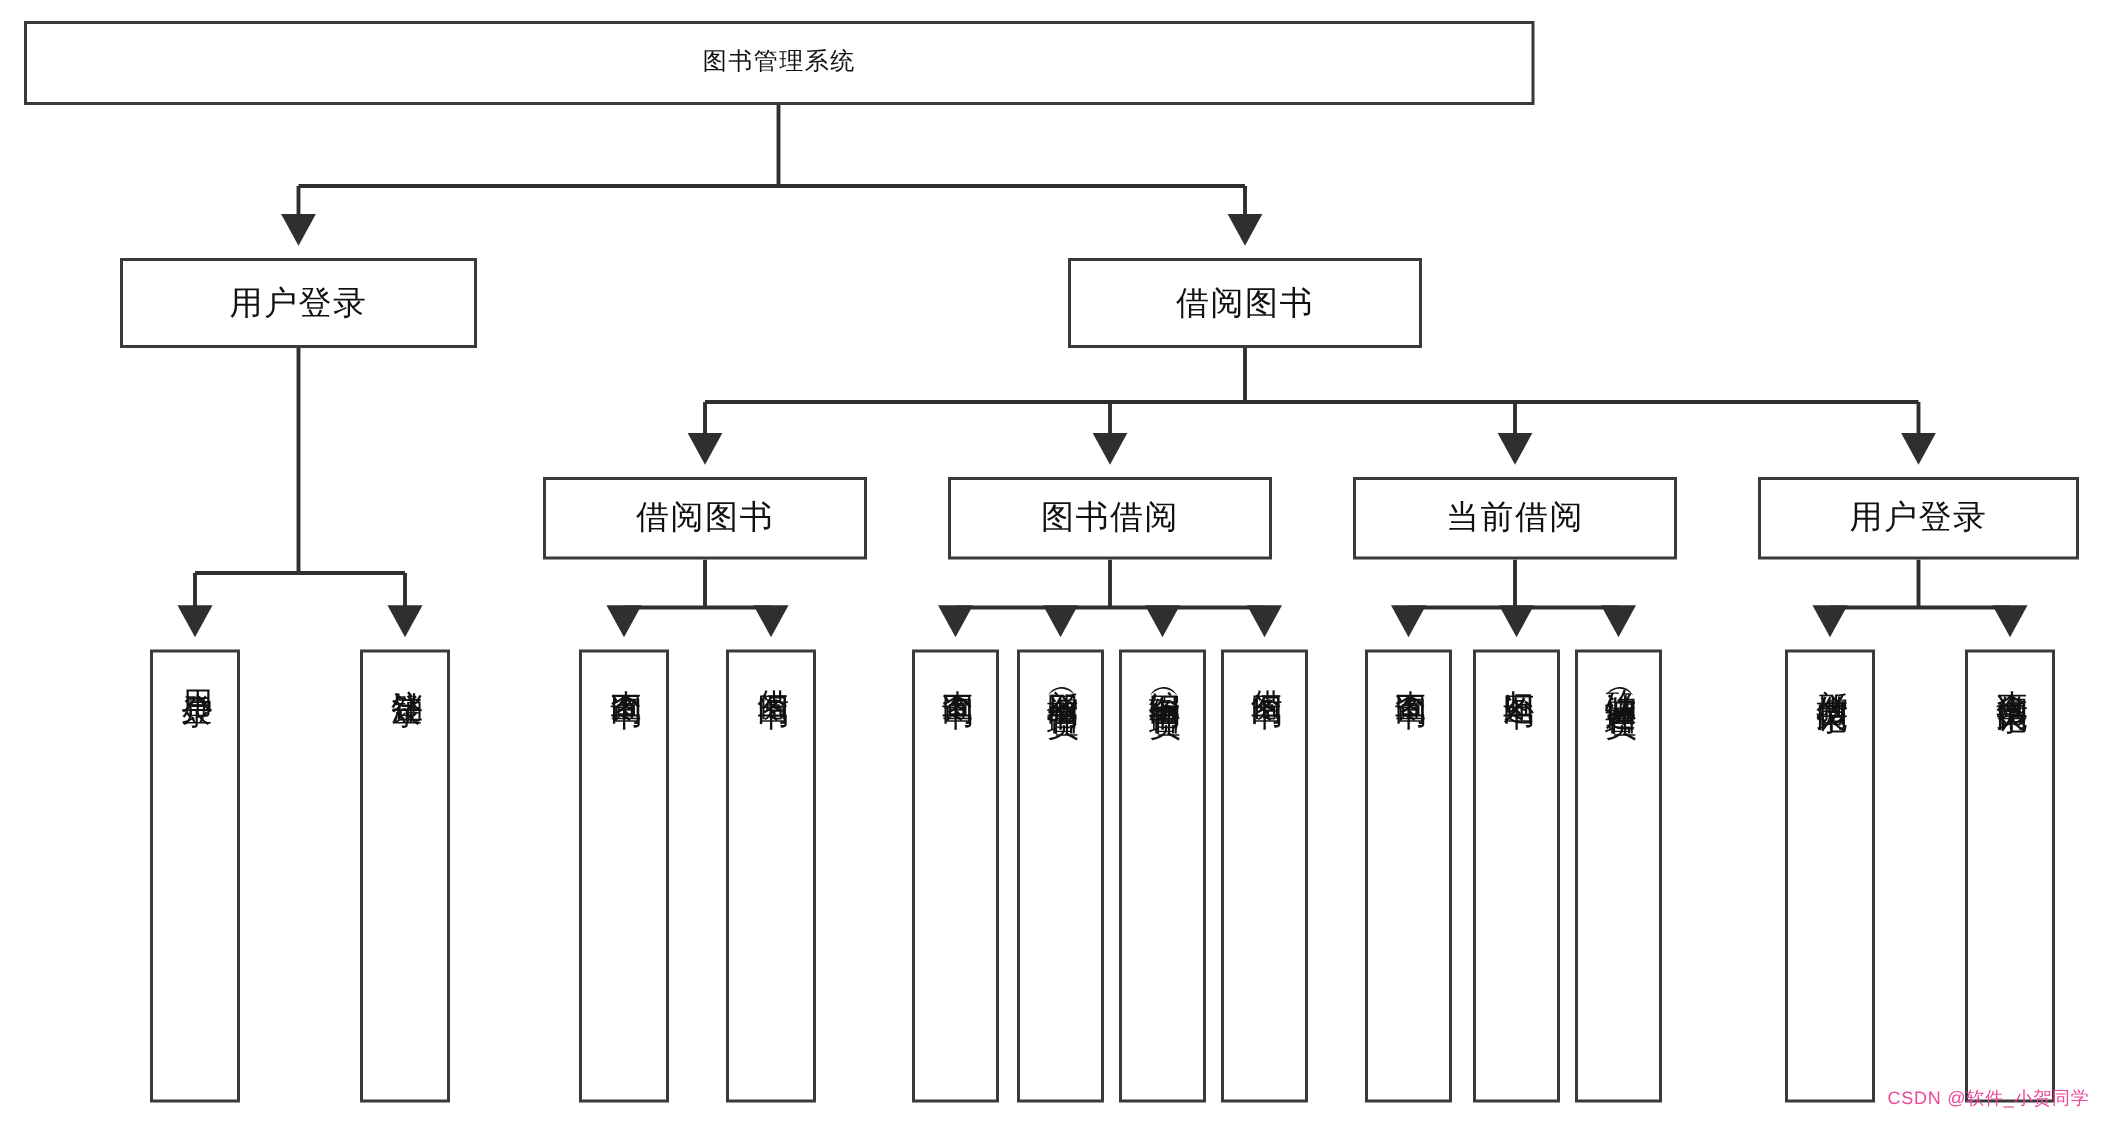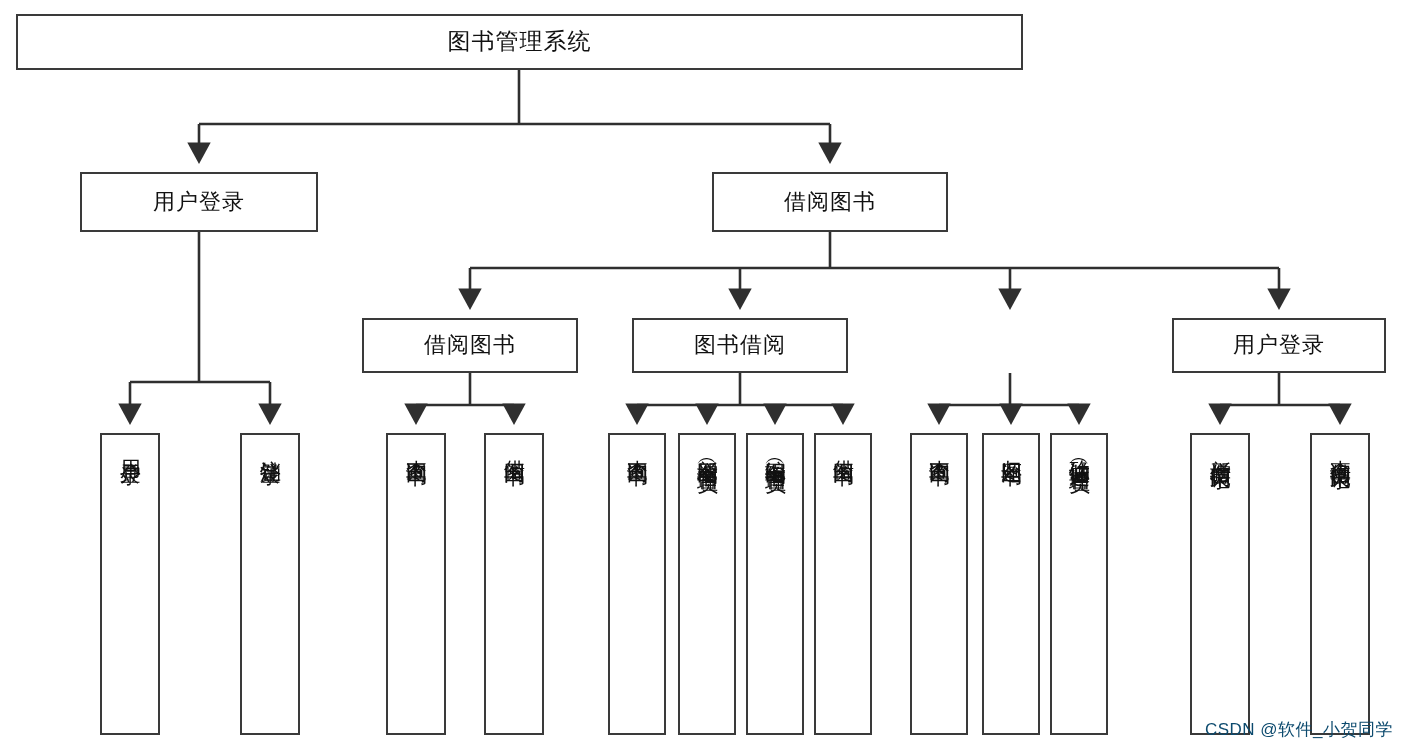--- a/index.html
+++ b/index.html
@@ -36,21 +36,21 @@
     justify-content: center;
     color: #111111;
     z-index: 2;
   }
   .node.horiz {
     font-size: 22px;
     letter-spacing: 1px;
     line-height: 1.2;
   }
   .node.root {
-    font-size: 23px;
+    font-size: 16px;
   }
   .node.vert {
     align-items: flex-start;
     padding-top: 4px;
   }
   .vert-text {
     writing-mode: vertical-rl;
     text-orientation: upright;
     font-size: 21px;
     line-height: 1.28;
@@ -64,22 +64,22 @@
     display: flex;
     align-items: flex-start;
     justify-content: center;
     padding-top: 4px;
     box-sizing: border-box;
   }
   #watermark {
     position: absolute;
     right: 12px;
     bottom: 6px;
-    font-size: 17px;
-    color: #0c4a6e;
+    font-size: 12px;
+    color: #ec4899;
     z-index: 5;
     white-space: nowrap;
     letter-spacing: 0.5px;
     margin-left: 12px;
   }
 </style>
 </head>
 <body>
 
 <div id="canvas">
@@ -144,20 +144,23 @@
   <div class="node horiz" style="left:712px; top:172px; width:236px; height:60px;">
     <span>借阅图书</span>
   </div>
 
   <div class="node horiz" style="left:362px; top:318px; width:216px; height:55px;">
     <span>借阅图书</span>
   </div>
   <div class="node horiz" style="left:632px; top:318px; width:216px; height:55px;text-align:right;">
     <span>图书借阅</span>
   </div>
+  <div class="node horiz" style="left:902px; top:318px; width:216px; height:55px;">
+    <span>当前借阅</span>
+  </div>
   <div class="node horiz" style="left:1172px; top:318px; width:214px; height:55px;">
     <span>用户登录</span>
   </div>
 
   <div class="node vert" style="left:100px; top:433px; width:60px; height:302px;">
     <div class="vert-wrap">
         <span class="vert-text">用户登录</span>
       </div>
   </div>
   <div class="node vert" style="left:240px; top:433px; width:60px; height:302px;">

